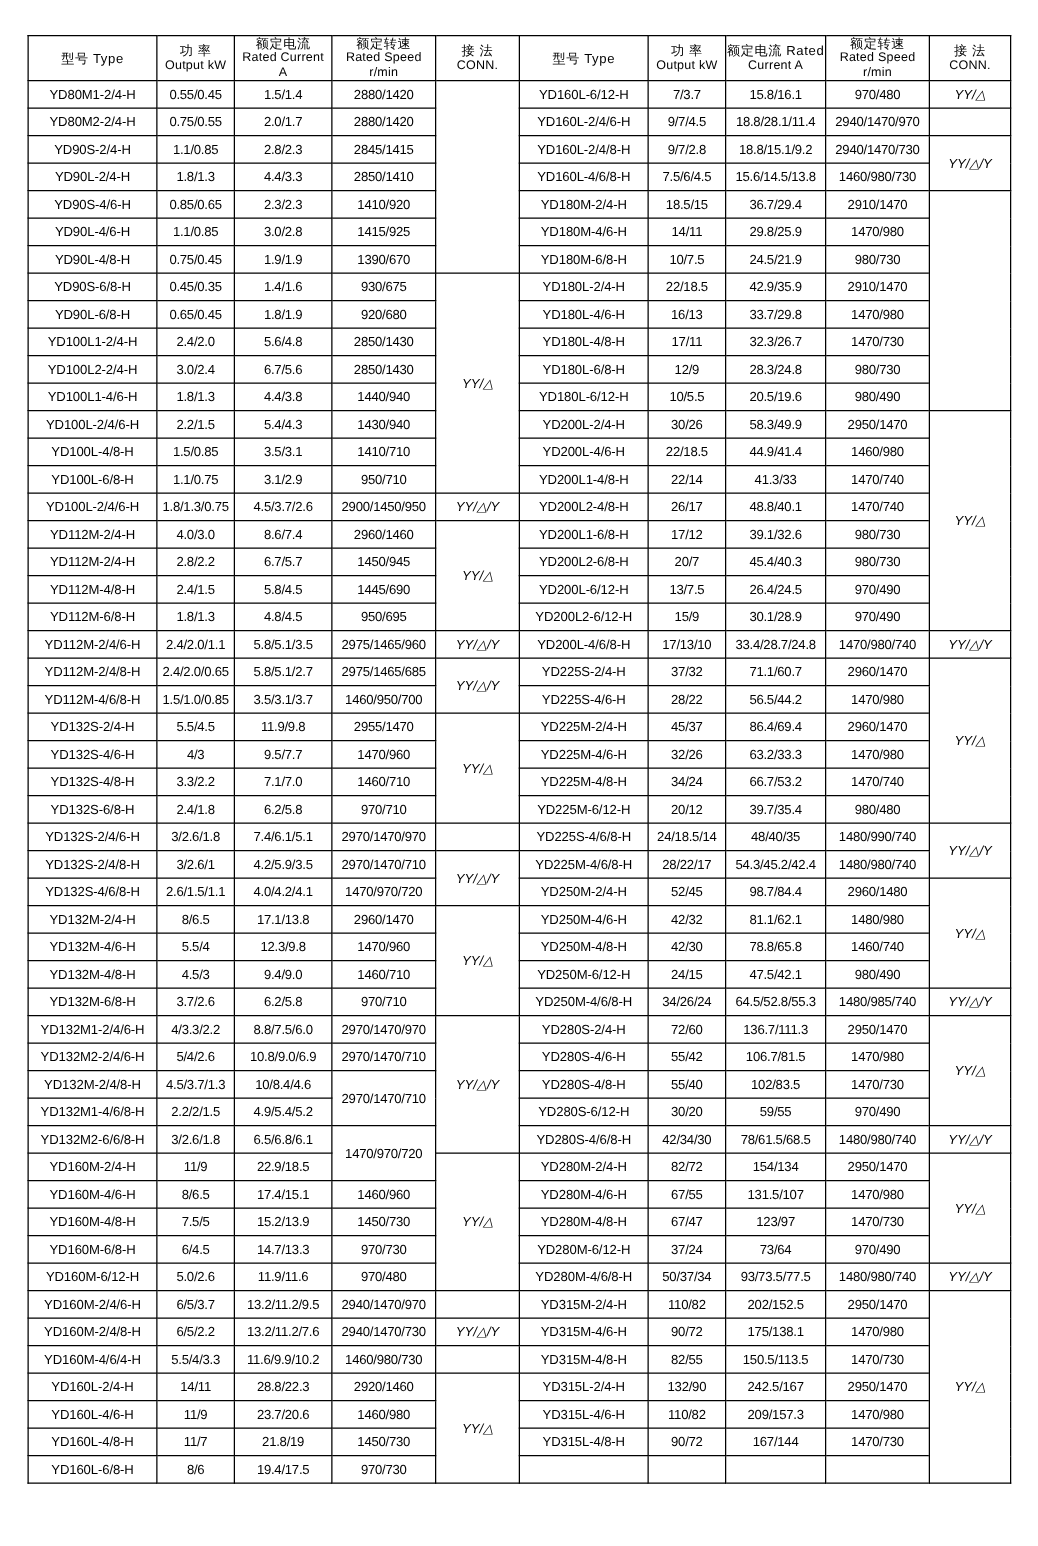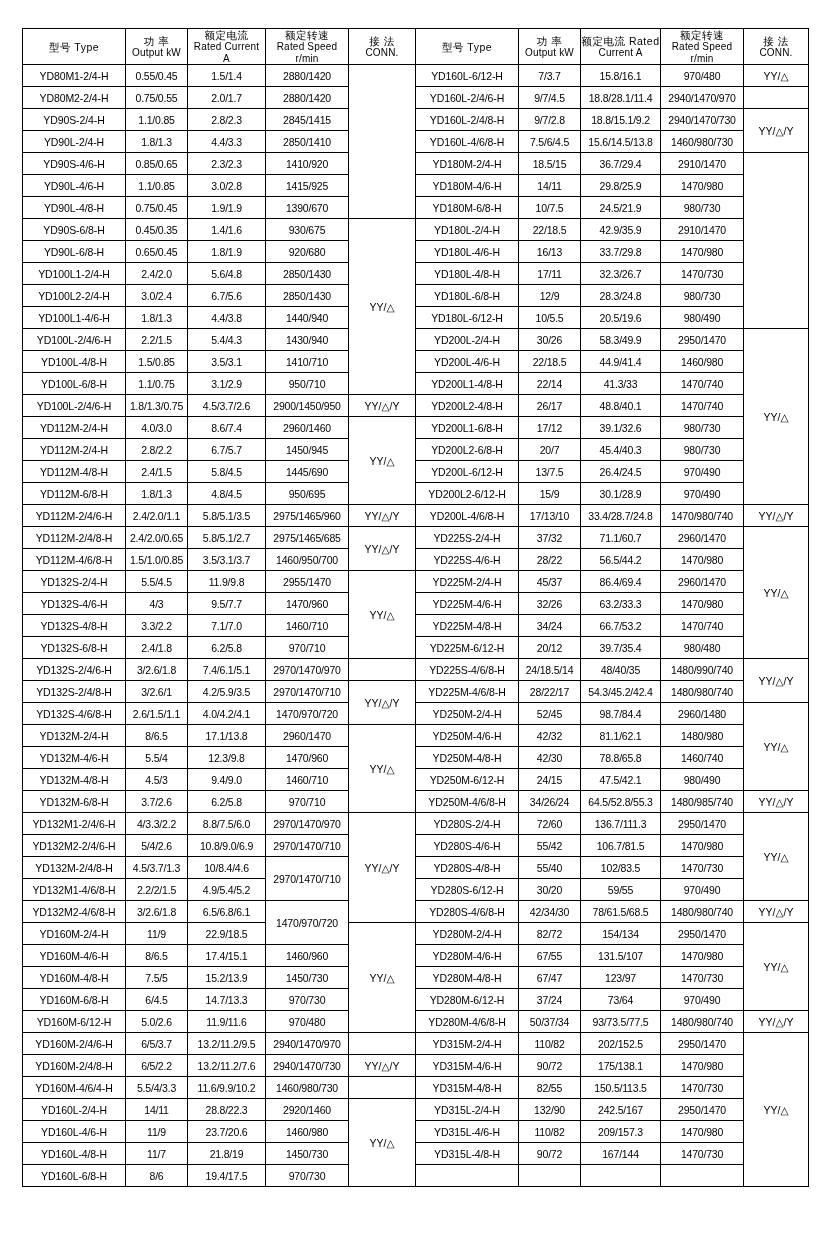--- a/index.html
+++ b/index.html
@@ -58,20 +58,21 @@
     white-space: nowrap;
   }
   td.num-cell {
     font-size: 10.5px;
     letter-spacing: -0.2px;
     white-space: nowrap;
   }
   td.conn-cell {
     font-size: 10.5px;
     white-space: nowrap;
+    font-style: italic;
   }
   
   col.c-type  { width: 103px; }
   col.c-pow   { width: 62px; }
   col.c-cur   { width: 78px; }
   col.c-spd   { width: 83px; }
   col.c-conn  { width: 67px; }
   col.c-type2 { width: 103px; }
   col.c-pow2  { width: 62px; }
   col.c-cur2  { width: 80px; }
@@ -537,21 +538,21 @@
         <tr>
           <td class="type-cell">YD132M1-4/6/8-H</td>
           <td class="num-cell">2.2/2/1.5</td>
           <td class="num-cell">4.9/5.4/5.2</td>
           <td class="type-cell thick-mid">YD280S-6/12-H</td>
           <td class="num-cell">30/20</td>
           <td class="num-cell">59/55</td>
           <td class="num-cell">970/490</td>
         </tr>
         <tr>
-          <td class="type-cell">YD132M2-4/6/8-H</td>
+          <td class="type-cell">YD132M2-6/6/8-H</td>
           <td class="num-cell">3/2.6/1.8</td>
           <td class="num-cell">6.5/6.8/6.1</td>
           <td class="num-cell" rowspan="2">1470/970/720</td>
           <td class="type-cell thick-mid">YD280S-4/6/8-H</td>
           <td class="num-cell">42/34/30</td>
           <td class="num-cell">78/61.5/68.5</td>
           <td class="num-cell">1480/980/740</td>
           <td class="conn-cell">YY/△/Y</td>
         </tr>
         <tr>

